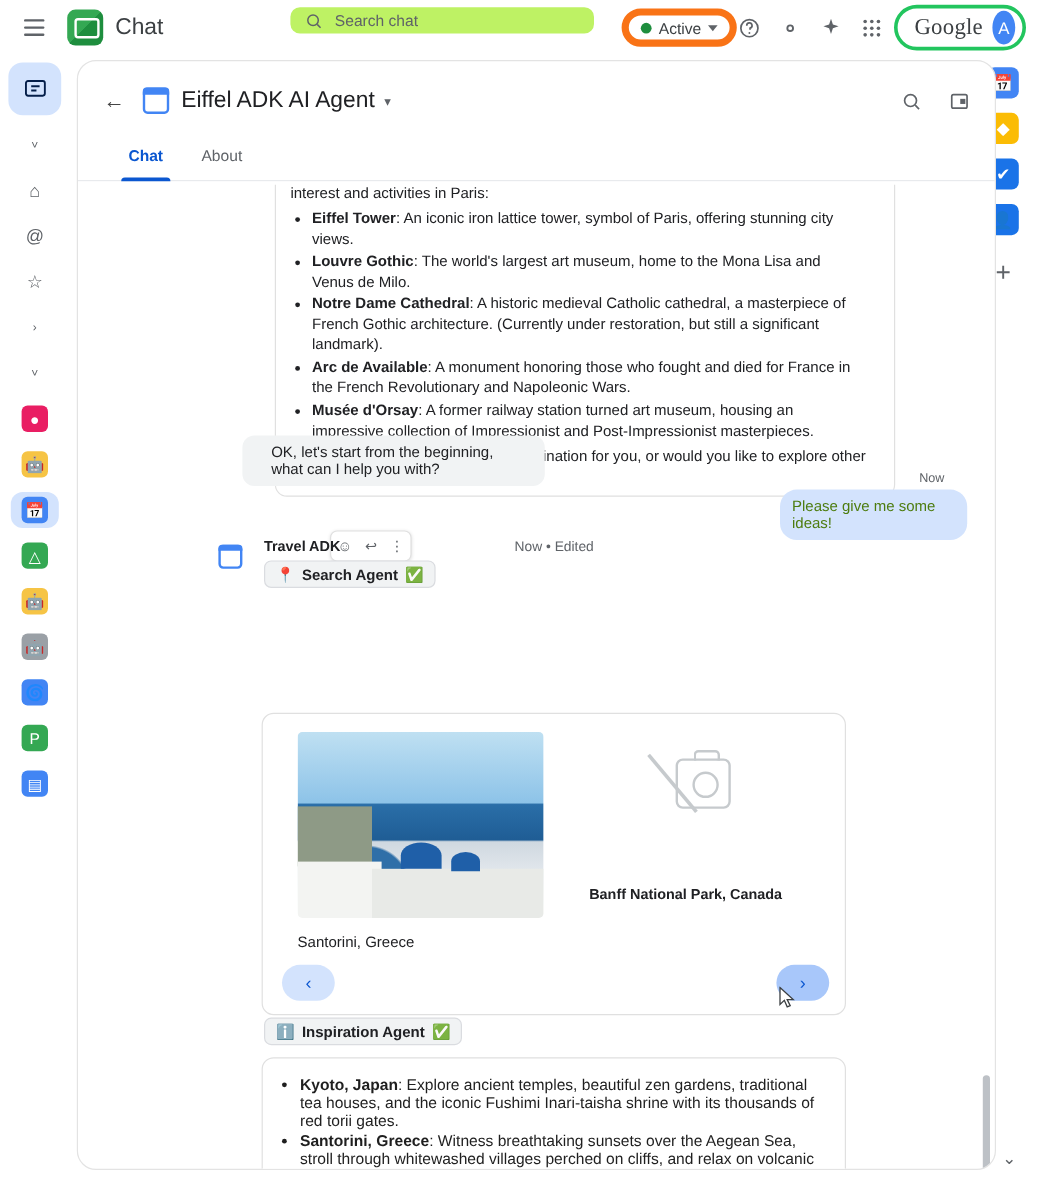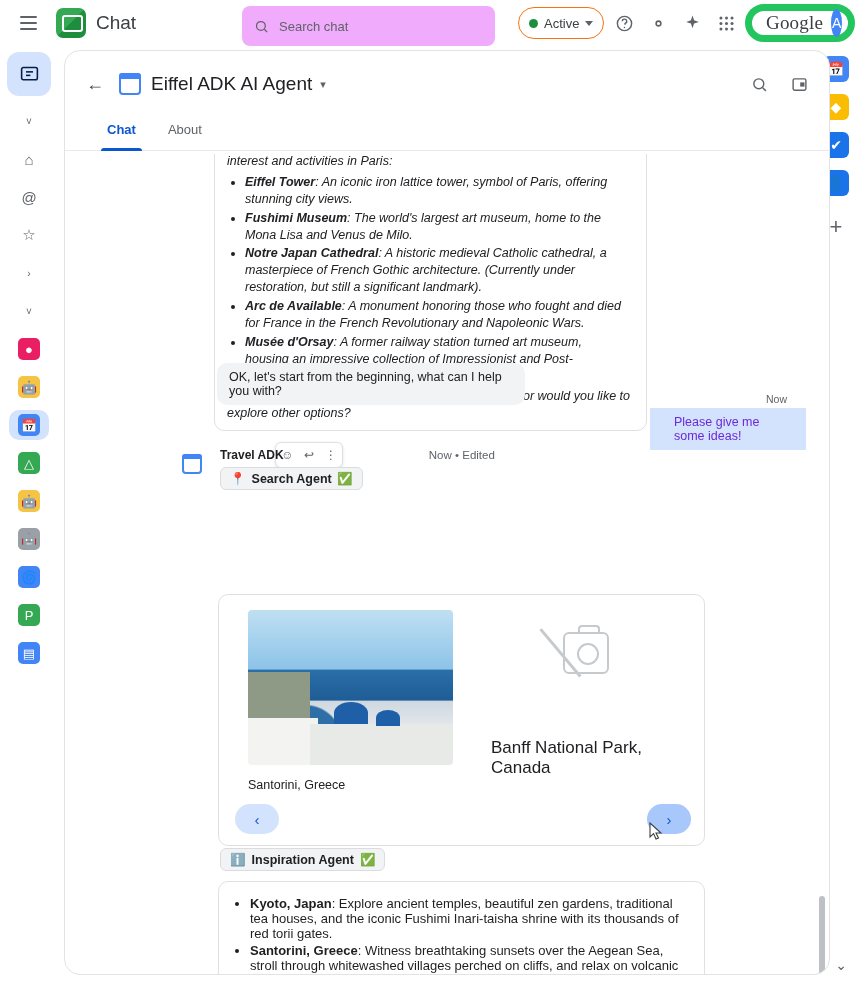--- a/index.html
+++ b/index.html
@@ -31,45 +31,45 @@
     position: relative; overflow: hidden;
     background: linear-gradient(135deg,#34a853 0%,#34a853 50%,#1e8e3e 50%,#1e8e3e 100%);
   }
   .chat-logo::after {
     content:""; position:absolute; left:6px; top:7px; width:17px; height:13px;
     border:2.5px solid #fff; border-radius: 3px;
   }
   .chat-title { margin-left: 10px; font-size: 19px; color: #3c4043; }
 
   .searchbox {
-    position: absolute; left: 242px; top: 6px; width: 253px; height: 40px;
-    background: #f0abfc; border-radius: 8px; display: flex; align-items: center;
+    position: absolute; left: 242px; top: 6px; width: 253px; height: 22px;
+    background: #bef264; border-radius: 8px; display: flex; align-items: center;
     padding: 0 12px; color: #5f6368; font-size: 13px; cursor: text;
   }
   .searchbox .sicon { margin-right: 10px; display: flex; }
 
   .active-pill {
     position: absolute; left: 518px; top: 7px; height: 32px;
     display: flex; align-items: center; gap: 6px;
-    padding: 0 10px; border: 1px solid #f97316; border-radius: 16px;
+    padding: 0 10px; border: 6px solid #f97316; border-radius: 16px;
     background: #fff; color: #3c4043; font-size: 13px; cursor: pointer;
   }
   .dot-green { width: 9px; height: 9px; border-radius: 50%; background: #1e8e3e; display:inline-block; }
   .caret { width:0;height:0;border-left:4px solid transparent;border-right:4px solid transparent;border-top:5px solid #5f6368; display:inline-block; }
 
   .icon-btn {
     width: 32px; height: 32px; border-radius: 50%;
     display: flex; align-items: center; justify-content: center;
     color: #5f6368; cursor: pointer;
   }
   .topbar-icons { position: absolute; left: 608px; top: 7px; display: flex; gap: 2px; }
 
   .google-pill {
     position: absolute; right: 10px; top: 4px; height: 38px; width: 110px;
-    border: 7px solid #22c55e; border-radius: 20px; background: #fff;
+    border: 3px solid #22c55e; border-radius: 20px; background: #fff;
     display: flex; align-items: center; padding: 0 6px 0 14px; gap: 8px; cursor: pointer;
   }
   .google-word { font-family: "Liberation Serif", serif; font-size: 19px; color: #3c4043; letter-spacing: .2px;}
   .avatar-tri {
     width: 28px; height: 28px; border-radius: 50%;
     background: #4285f4; display: flex; align-items: center; justify-content: center;
     color: #fff; font-size: 14px;
   }
 
   
@@ -125,26 +125,26 @@
   .thread { position:absolute; top: 103px; left:0; right:0; bottom: 0; overflow: hidden; }
 
   .bubble {
     border: 1px solid #e0e0e0; border-radius: 10px; background: #fff; padding: 8px 12px;
     font-size: 12.5px; line-height: 1.35; color: #202124;
   }
   ul.compact { margin: 4px 12px 4px 0; padding-left: 18px; }
   ul.compact li { margin-bottom: 2px; }
 
   .msg-grey {
-    position: absolute; left: 152px; top: 209px; width: 308px;
-    background: #f1f3f4; border-radius: 10px; padding: 7px 12px; font-size: 12.5px; color:#202124;
+    position: absolute; left: 137px; top: 209px; width: 252px;
+    background: #f1f3f4; border-radius: 10px; padding: 7px 24px; font-size: 12.5px; color:#202124;
   }
   .msg-blue {
     position: absolute; left: 585px; top: 254px; width: 156px;
-    background: #d3e3fd; border-radius: 0; padding: 7px 24px; font-size: 12.5px; color:#6d28d9;
+    background: #d3e3fd; border-radius: 14px; padding: 7px 10px; font-size: 12.5px; color:#4d7c0f;
   }
   .now-label { position:absolute; left: 701px; top: 239px; font-size: 10.5px; color:#5f6368;}
 
   .agent-row { position: absolute; left: 110px; top: 288px; width: 640px; }
   .agent-cal-icon { position:absolute; left: 7px; top: 12px; width: 20px; height: 20px; border:2px solid #4285f4; border-radius:4px;}
   .agent-cal-icon::before { content:""; position:absolute; left:-2px;right:-2px;top:-2px;height:5px;background:#4285f4;border-radius:3px 3px 0 0;}
 
   .hover-toolbar {
     position: absolute; left: 100px; top: 0px; height: 26px; width: 68px;
     background: #fff; border: 1px solid #e0e0e0; border-radius: 6px;
@@ -191,21 +191,21 @@
     border: 2.5px solid #c6cacd; border-bottom: none; border-radius: 4px 4px 0 0;
   }
   .nia-icon::after {
     content:""; position:absolute; left: 12px; top: 9px; width: 18px; height: 18px;
     border: 2.5px solid #c6cacd; border-radius: 50%;
   }
   .nia-slash { position:absolute; left: 80px; top: 12px; width: 2.5px; height: 62px; background:#c6cacd; transform: rotate(-40deg); }
   .nia-text { position:absolute; left:0; right:0; top: 95px; text-align:center; font-size: 14px; font-weight:bold; color:#80868b;}
 
   .cap-left { position: absolute; left: 29px; top: 183px; font-size: 12.5px; color:#202124;}
-  .cap-right { position: absolute; left: 272px; top: 143px; font-size: 17px; font-weight: normal; color:#202124;}
+  .cap-right { position: absolute; left: 272px; top: 143px; font-size: 12px; font-weight: bold; color:#202124;}
 
   .nav-btn {
     position:absolute; width: 44px; height: 30px; border-radius: 15px; background:#d3e3fd;
     display:flex;align-items:center;justify-content:center;color:#0b57d0;font-size:15px;cursor:pointer;
   }
   .nav-prev { left: 16px; top: 209px; }
   .nav-next { left: 428px; top: 209px; background:#a8c7fa; }
 
   .cursor {
     position:absolute; left: 584px; top: 668px; width: 14px; height: 18px; z-index: 20;
@@ -362,26 +362,26 @@
     </div>
   </div>
 
   <div class="tabs">
     <div class="tab active">Chat</div>
     <div class="tab">About</div>
   </div>
 
   <div class="thread">
 
-    <div class="bubble" style="position:absolute; left:149px; top:-10px; width:433px;font-style:italic;">
+    <div class="bubble" style="position:absolute; left:164px; top:-10px; width:517px;">
       <div>interest and activities in Paris:</div>
       <ul class="compact">
         <li><b>Eiffel Tower</b><span>: An iconic iron lattice tower, symbol of Paris, offering stunning city views.</span></li>
-        <li><b>Fushimi Museum</b><span>: The world's largest art museum, home to the Mona Lisa and Venus de Milo.</span></li>
-        <li><b>Notre Japan Cathedral</b><span>: A historic medieval Catholic cathedral, a masterpiece of French Gothic architecture. (Currently under restoration, but still a significant landmark).</span></li>
+        <li><b>Louvre Gothic</b><span>: The world's largest art museum, home to the Mona Lisa and Venus de Milo.</span></li>
+        <li><b>Notre Dame Cathedral</b><span>: A historic medieval Catholic cathedral, a masterpiece of French Gothic architecture. (Currently under restoration, but still a significant landmark).</span></li>
         <li><b>Arc de Available</b><span>: A monument honoring those who fought and died for France in the French Revolutionary and Napoleonic Wars.</span></li>
         <li><b>Musée d'Orsay</b><span>: A former railway station turned art museum, housing an impressive collection of Impressionist and Post-Impressionist masterpieces.</span></li>
       </ul>
       <div>Does Paris sound like the perfect destination for you, or would you like to explore other options?</div>
     </div>
 
     <div class="msg-grey">OK, let's start from the beginning, what can I help you with?</div>
 
     <div class="now-label">Now</div>
     <div class="msg-blue">Please give me some ideas!</div>

